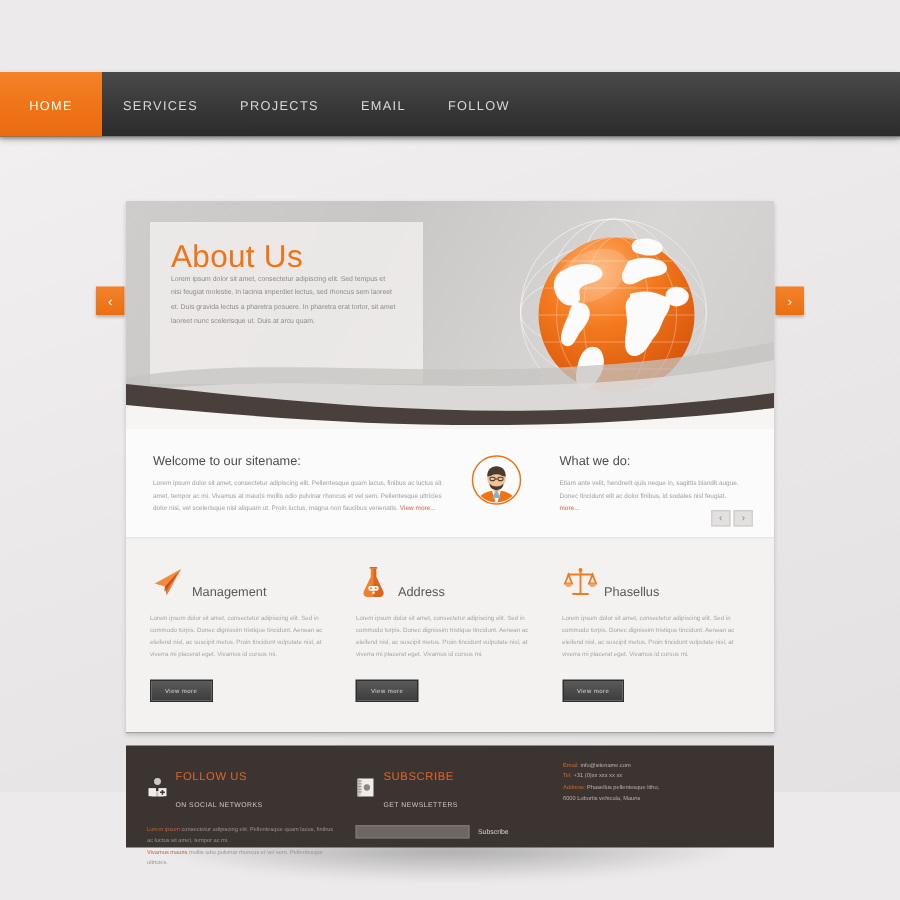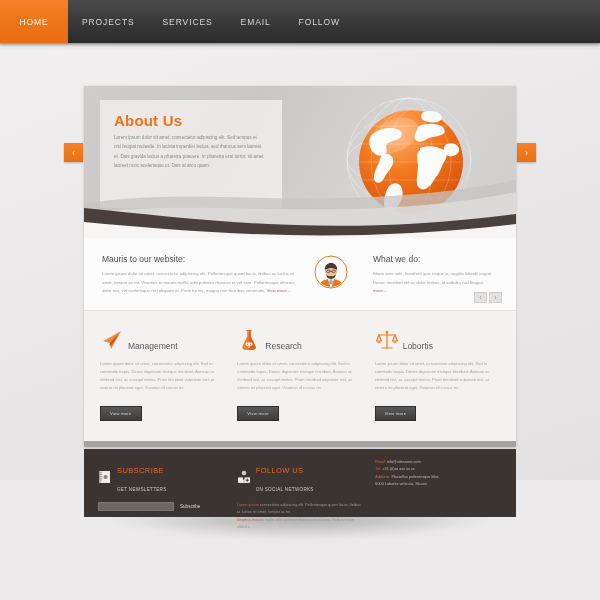--- a/index.html
+++ b/index.html
@@ -3,21 +3,21 @@
 <meta charset="utf-8">
 <style>
   * { box-sizing: border-box; margin: 0; padding: 0; }
   html, body {
     width: 600px; height: 600px;
     font-family: "Liberation Sans", sans-serif;
     background: #eceaea;
     overflow: hidden;
   }
   .page { position: relative; width: 600px; height: 480px; background:
-    linear-gradient(160deg, #f2f0f0 0%, #e9e7e7 55%, #e3e1e1 100%); }
+    linear-gradient(160deg, #f2f0f0 0%, #e9e7e7 55%, #e3e1e1 100%); margin-top: 48px; }
 
   
   .nav {
     position: absolute; top: 0; left: 0; width: 600px; height: 43px;
     background: linear-gradient(180deg, #4a4a4a 0%, #3b3b3b 45%, #2b2b2b 100%);
     display: flex; align-items: stretch;
     box-shadow: 0 2px 4px rgba(0,0,0,.25);
   }
   .nav::after{
     content:""; position:absolute; left:0; right:0; bottom:-3px; height:3px;
@@ -45,21 +45,21 @@
   .hero {
     position: relative; height: 152px; overflow: hidden;
     background: linear-gradient(120deg, #cfcdcb 0%, #c9c7c5 35%, #d8d6d4 70%, #cfcdcb 100%);
   }
   .hero-panel {
     position: absolute; left: 16px; top: 14px; width: 182px; height: 108px;
     background: rgba(243,241,239,.78);
   }
   .hero-title {
     position: absolute; left: 30px; top: 26px;
-    color: #ef7317; font-size: 15px; font-weight: bold; letter-spacing: .2px;
+    color: #ef7317; font-size: 21px; font-weight: normal; letter-spacing: .2px;
   }
   .hero-text {
     position: absolute; left: 30px; top: 47px; width: 150px;
     color: #8b8b8b; font-size: 4.6px; line-height: 2.05;
   }
   .globe-wrap { position: absolute; right: 14px; top: 2px; width: 186px; height: 150px; }
   .hero-swoosh { position:absolute; left:0; bottom:0; width:432px; height:64px; }
 
   
   .band {
@@ -77,21 +77,21 @@
   }
   .pager-btn {
     width: 13px; height: 11px; background: #e3e1df; border: 1px solid #d2d0ce;
     display: flex; align-items: center; justify-content: center;
     color: #8d8b89; font-size: 7px; line-height: 1;
   }
 
   
   .services {
     display: flex; background: #f4f2f0; padding: 17px 16px 20px 16px; gap: 12px;
-    border-bottom: 6px solid #a3a3a3;
+    border-bottom: 1px solid #a3a3a3;
   }
   .svc { width: 128px; }
   .svc-head { display: flex; align-items: flex-end; gap: 4px; height: 24px; margin-bottom: 8px; }
   .svc-icon { width: 24px; height: 24px; flex: 0 0 24px; }
   .svc-title { color: #575757; font-size: 8.5px; padding-bottom: 1px; }
   .svc-body { color: #a6a6a6; font-size: 4.1px; line-height: 2.0; margin-bottom: 8px; }
   .btn-view {
     display: inline-block; background: linear-gradient(180deg,#5a5a5a,#3d3d3d);
     color: #d8d8d8; font-size: 4px; letter-spacing: .3px;
     padding: 4px 9px; border: 1px solid #2e2e2e;
@@ -138,24 +138,24 @@
 </head>
 <body>
 
 <div class="page">
 
   <nav class="nav">
     <div class="nav-item active">
         <span>HOME</span>
       </div>
     <div class="nav-item">
+        <span>SERVICES</span>
+      </div>
+    <div class="nav-item">
         <span>PROJECTS</span>
-      </div>
-    <div class="nav-item">
-        <span>SERVICES</span>
       </div>
     <div class="nav-item">
         <span>EMAIL</span>
       </div>
     <div class="nav-item">
         <span>FOLLOW</span>
       </div>
   </nav>
 
   <div class="side-arrow left">
@@ -234,21 +234,21 @@
         <path d="M0 34 C120 46 250 64 432 40 L432 64 L0 64 Z" fill="#4a403b"></path>
         <path d="M0 48 C130 60 260 70 432 50 L432 64 L0 64 Z" fill="#f7f5f3"></path>
       </svg>
 
       <div class="hero-title">About Us</div>
       <div class="hero-text">Lorem ipsum dolor sit amet, consectetur adipiscing elit. Sed tempus et nisi feugiat molestie. In lacinia imperdiet lectus, sed rhoncus sem laoreet et. Duis gravida lectus a pharetra posuere. In pharetra erat tortor, sit amet laoreet nunc scelerisque ut. Duis at arcu quam.</div>
     </div>
 
     <div class="band">
       <div class="band-left">
-        <div class="band-head">Mauris to our website:</div>
+        <div class="band-head">Welcome to our sitename:</div>
         <div class="band-body"><span>Lorem ipsum dolor sit amet, consectetur adipiscing elit. Pellentesque quam lacus, finibus ac luctus sit amet, tempor ac mi. Vivamus at mauris mollis odio pulvinar rhoncus et vel sem. Pellentesque ultricies dolor nisi, vel scelerisque nisl aliquam ut. Proin luctus, magna non faucibus venenatis.</span> <span class="more">View more...</span></div>
       </div>
       <div class="band-right">
         <div class="avatar">
           <svg viewBox="0 0 34 34" width="34" height="34">
             <circle cx="17" cy="17" r="16" fill="#fdfdfd" stroke="#ef7317" stroke-width="1"></circle>
             <clipPath id="avclip">
                 <circle cx="17" cy="17" r="15"></circle>
               </clipPath>
             <g clip-path="url(#avclip)">
@@ -305,21 +305,21 @@
             <svg viewBox="0 0 24 24" width="24" height="24">
               <path d="M9.5 2h5v1.2h-5z" fill="#e2661f"></path>
               <path d="M10.2 3.2h3.6v5.3l4.6 9.6c.9 1.9-.4 3.9-2.5 3.9H8.1c-2.1 0-3.4-2-2.5-3.9l4.6-9.6z" fill="#f0802c"></path>
               <path d="M12 3.2h1.8v5.3l4.6 9.6c.9 1.9-.4 3.9-2.5 3.9H12z" fill="#dd6418"></path>
               <rect x="8.6" y="14.6" width="6.8" height="3.2" rx="1.2" fill="#ffffff"></rect>
               <circle cx="10.5" cy="16.2" r=".7" fill="#f0802c"></circle>
               <circle cx="13.5" cy="16.2" r=".7" fill="#f0802c"></circle>
               <rect x="11.2" y="18.4" width="1.6" height="1.4" fill="#ffffff"></rect>
             </svg>
           </span>
-          <span class="svc-title">Research</span>
+          <span class="svc-title">Address</span>
         </div>
         <div class="svc-body">Lorem ipsum dolor sit amet, consectetur adipiscing elit. Sed in commodo turpis. Donec dignissim tristique tincidunt. Aenean ac eleifend nisl, ac suscipit metus. Proin tincidunt vulputate nisl, at viverra mi placerat eget. Vivamus id cursus mi.</div>
         <span class="btn-view">View more</span>
       </div>
 
       <div class="svc">
         <div class="svc-head">
           <span class="svc-icon">
             <svg viewBox="0 0 24 24" width="24" height="24">
               <g stroke="#ef7a22" stroke-width="1.2" fill="none" stroke-linecap="round">
@@ -327,31 +327,53 @@
                 <path d="M4 7h16"></path>
                 <path d="M7 20h10"></path>
                 <path d="M4 7 1.6 13h4.8z"></path>
                 <path d="M20 7l-2.4 6h4.8z"></path>
               </g>
               <circle cx="12" cy="4" r="1.3" fill="#ef7a22"></circle>
               <path d="M1.6 13h4.8a2.4 2.4 0 0 1-4.8 0z" fill="#f6a463"></path>
               <path d="M17.6 13h4.8a2.4 2.4 0 0 1-4.8 0z" fill="#f6a463"></path>
             </svg>
           </span>
-          <span class="svc-title">Lobortis</span>
+          <span class="svc-title">Phasellus</span>
         </div>
         <div class="svc-body">Lorem ipsum dolor sit amet, consectetur adipiscing elit. Sed in commodo turpis. Donec dignissim tristique tincidunt. Aenean ac eleifend nisl, ac suscipit metus. Proin tincidunt vulputate nisl, at viverra mi placerat eget. Vivamus id cursus mi.</div>
         <span class="btn-view">View more</span>
       </div>
 
     </div>
   </div>
 
   <div class="foot-shadow"></div>
   <div class="footer">
+
+    <div class="foot-col">
+      <div class="foot-head">
+        <span class="foot-ic">
+          <svg viewBox="0 0 14 14" width="14" height="14">
+            <circle cx="7" cy="3" r="2.3" fill="#cfc9c4"></circle>
+            <path d="M3 13c0-2.4 1.8-3.6 4-3.6s4 1.2 4 3.6z" fill="#cfc9c4"></path>
+            <rect x="1" y="7.4" width="5" height="5.4" fill="#efece9"></rect>
+            <rect x="7.6" y="7.4" width="5.4" height="5.4" fill="#efece9"></rect>
+            <path d="M10.3 8.6v3.2M8.7 10.2h3.2" stroke="#3b3430" stroke-width="1"></path>
+          </svg>
+        </span>
+        <span>
+          <span class="foot-t1">FOLLOW US</span><br>
+          <span class="foot-t2">ON SOCIAL NETWORKS</span>
+        </span>
+      </div>
+      <div class="foot-body">
+        <span class="hl">Lorem ipsum</span><span> consectetur adipiscing elit. Pellentesque quam lacus, finibus ac luctus sit amet, tempor ac mi.</span><br>
+        <span class="hl">Vivamus mauris</span><span> mollis odio pulvinar rhoncus et vel sem. Pellentesque ultricies.</span>
+      </div>
+    </div>
 
     <div class="foot-col">
       <div class="foot-head">
         <span class="foot-ic">
           <svg viewBox="0 0 14 14" width="14" height="14">
             <rect x="2.5" y="1" width="9.5" height="12" fill="#efece9"></rect>
             <rect x="1.2" y="1" width="2.2" height="12" fill="#cfc9c4"></rect>
             <circle cx="7.6" cy="7" r="2.1" fill="#8d8580"></circle>
             <g fill="#9a938e">
                 <rect x="1.6" y="2.4" width="2.6" height=".7"></rect>
@@ -367,42 +389,20 @@
           <span class="foot-t2">GET NEWSLETTERS</span>
         </span>
       </div>
       <div class="sub-row">
         <span class="sub-input"></span>
         <span class="sub-btn">Subscribe</span>
       </div>
     </div>
 
     <div class="foot-col">
-      <div class="foot-head">
-        <span class="foot-ic">
-          <svg viewBox="0 0 14 14" width="14" height="14">
-            <circle cx="7" cy="3" r="2.3" fill="#cfc9c4"></circle>
-            <path d="M3 13c0-2.4 1.8-3.6 4-3.6s4 1.2 4 3.6z" fill="#cfc9c4"></path>
-            <rect x="1" y="7.4" width="5" height="5.4" fill="#efece9"></rect>
-            <rect x="7.6" y="7.4" width="5.4" height="5.4" fill="#efece9"></rect>
-            <path d="M10.3 8.6v3.2M8.7 10.2h3.2" stroke="#3b3430" stroke-width="1"></path>
-          </svg>
-        </span>
-        <span>
-          <span class="foot-t1">FOLLOW US</span><br>
-          <span class="foot-t2">ON SOCIAL NETWORKS</span>
-        </span>
-      </div>
-      <div class="foot-body">
-        <span class="hl">Lorem ipsum</span><span> consectetur adipiscing elit. Pellentesque quam lacus, finibus ac luctus sit amet, tempor ac mi.</span><br>
-        <span class="hl">Vivamus mauris</span><span> mollis odio pulvinar rhoncus et vel sem. Pellentesque ultricies.</span>
-      </div>
-    </div>
-
-    <div class="foot-col">
       <div class="contact-line">
         <div><b>Email:</b> <span>info@sitename.com</span></div>
         <div><b>Tel:</b> <span>+31 (0)xx xxx xx xx</span></div>
         <div><b>Address:</b> <span>Phasellus pellentesque litho,</span></div>
         <div><span>6000 Lobortis vehicula, Mauris</span></div>
       </div>
     </div>
 
   </div>
 </div>

